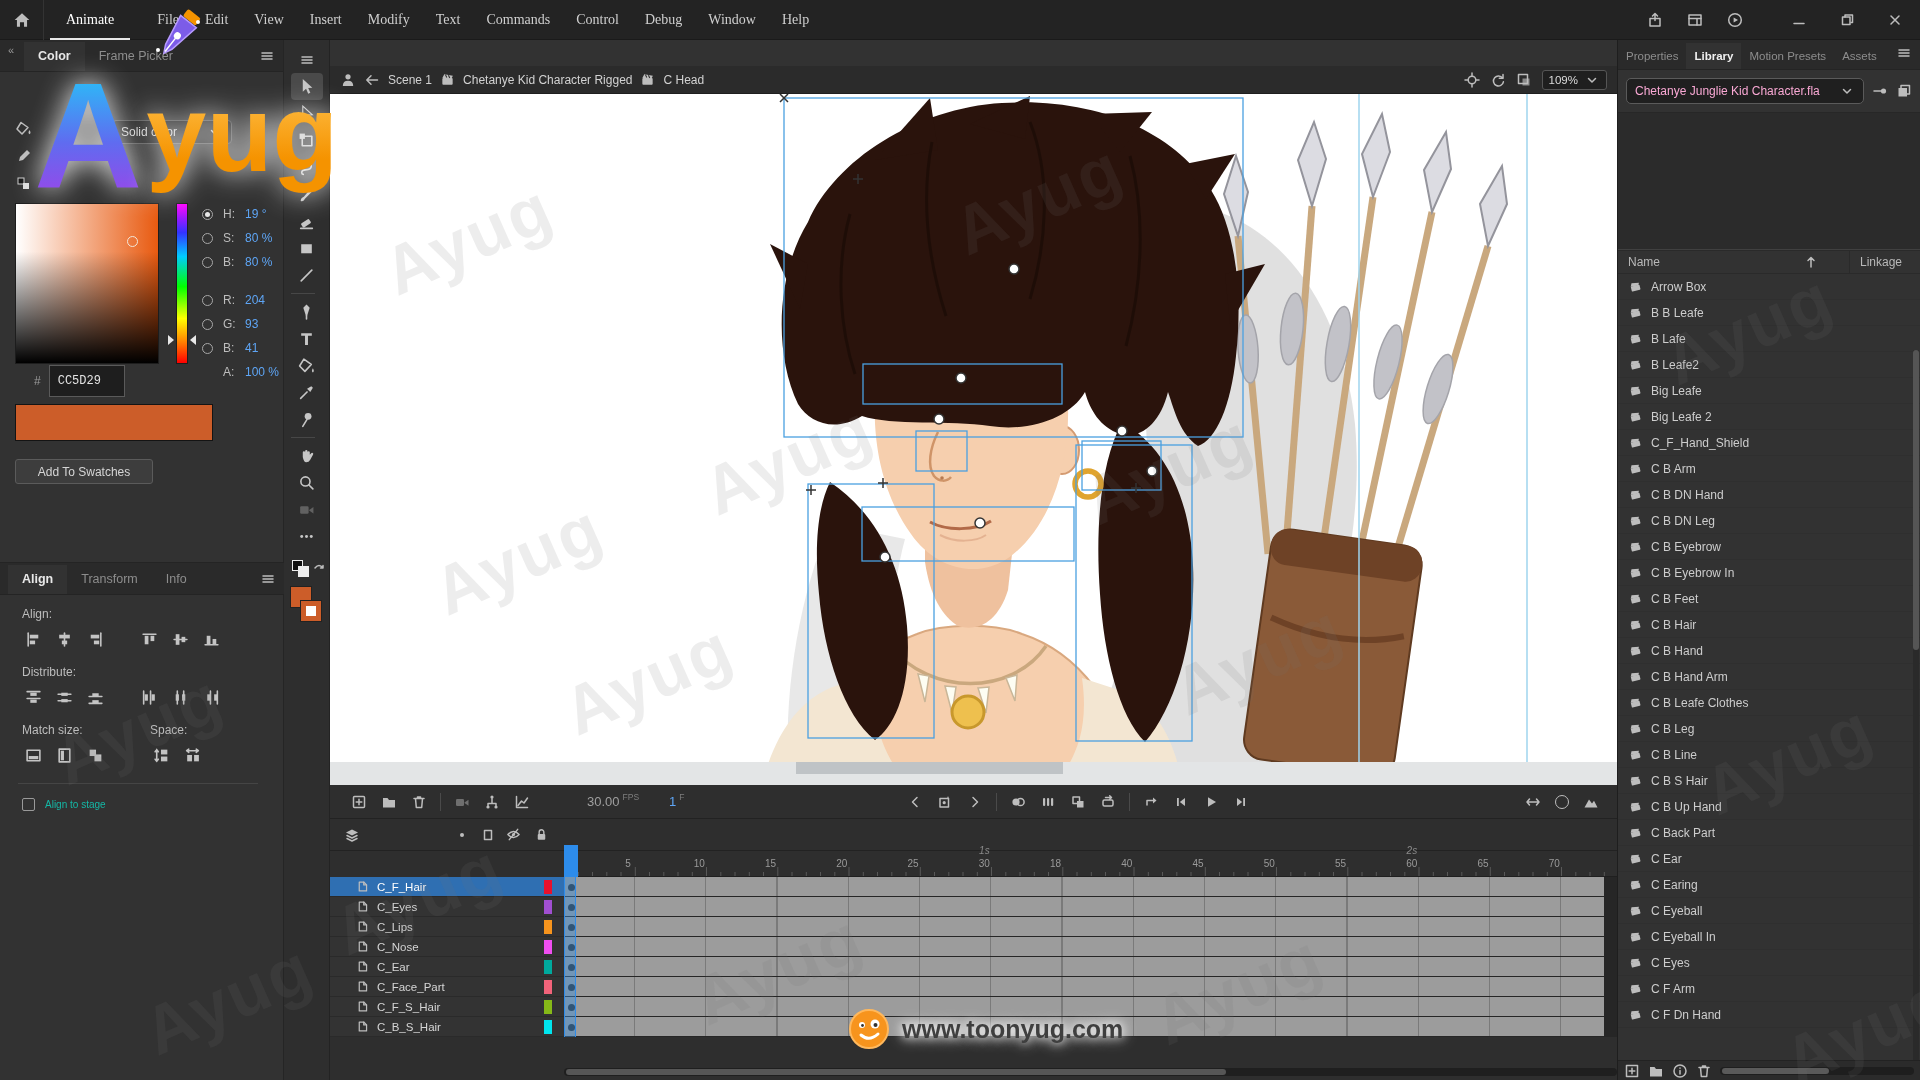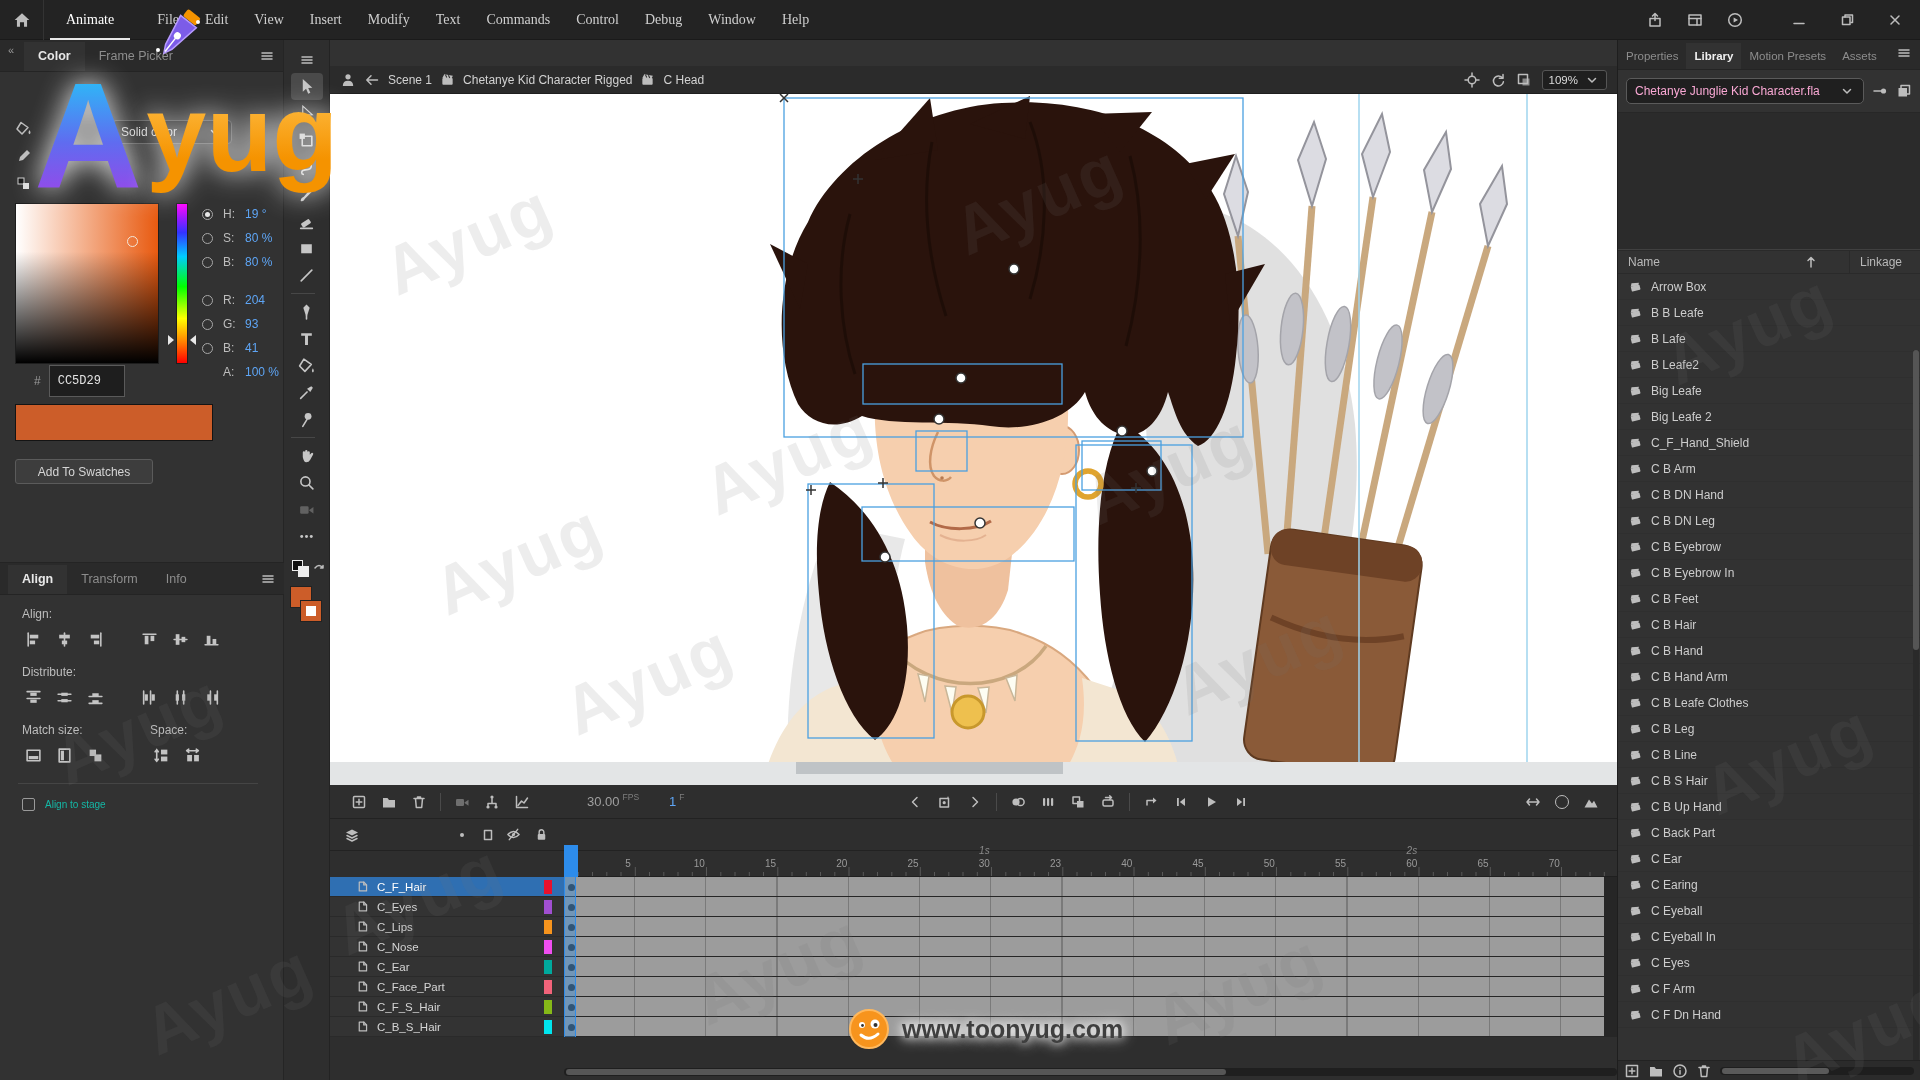--- a/index.html
+++ b/index.html
@@ -1066,21 +1066,21 @@
           <line x1="1026.0" y1="27" x2="1026.0" y2="32" stroke="#585858" stroke-width="1"></line>
           <line x1="1040.3" y1="27" x2="1040.3" y2="32" stroke="#585858" stroke-width="1"></line>
           <line x1="0" y1="31.5" x2="1053" y2="31.5" stroke="#1f1f1f"></line>
         </svg>
         <span class="rnum" style="left: 64.125px;">5</span>
         <span class="rnum" style="left: 135.375px;">10</span>
         <span class="rnum" style="left: 206.625px;">15</span>
         <span class="rnum" style="left: 277.875px;">20</span>
         <span class="rnum" style="left: 349.125px;">25</span>
         <span class="rnum" style="left: 420.375px;">30</span>
-        <span class="rnum" style="left: 491.625px;">23</span>
+        <span class="rnum" style="left: 491.625px;">18</span>
         <span class="rnum" style="left: 562.875px;">40</span>
         <span class="rnum" style="left: 634.125px; text-align: right;">45</span>
         <span class="rnum" style="left: 705.375px;">50</span>
         <span class="rnum" style="left: 776.625px;">55</span>
         <span class="rnum" style="left: 847.875px;">60</span>
         <span class="rnum" style="left: 919.125px;">65</span>
         <span class="rnum" style="left: 990.375px;">70</span>
         <span class="rnum" style="left: 1061.62px;">75</span>
         <span class="rsec" style="left: 420.375px;">1s</span>
         <span class="rsec" style="left: 847.875px;">2s</span>

